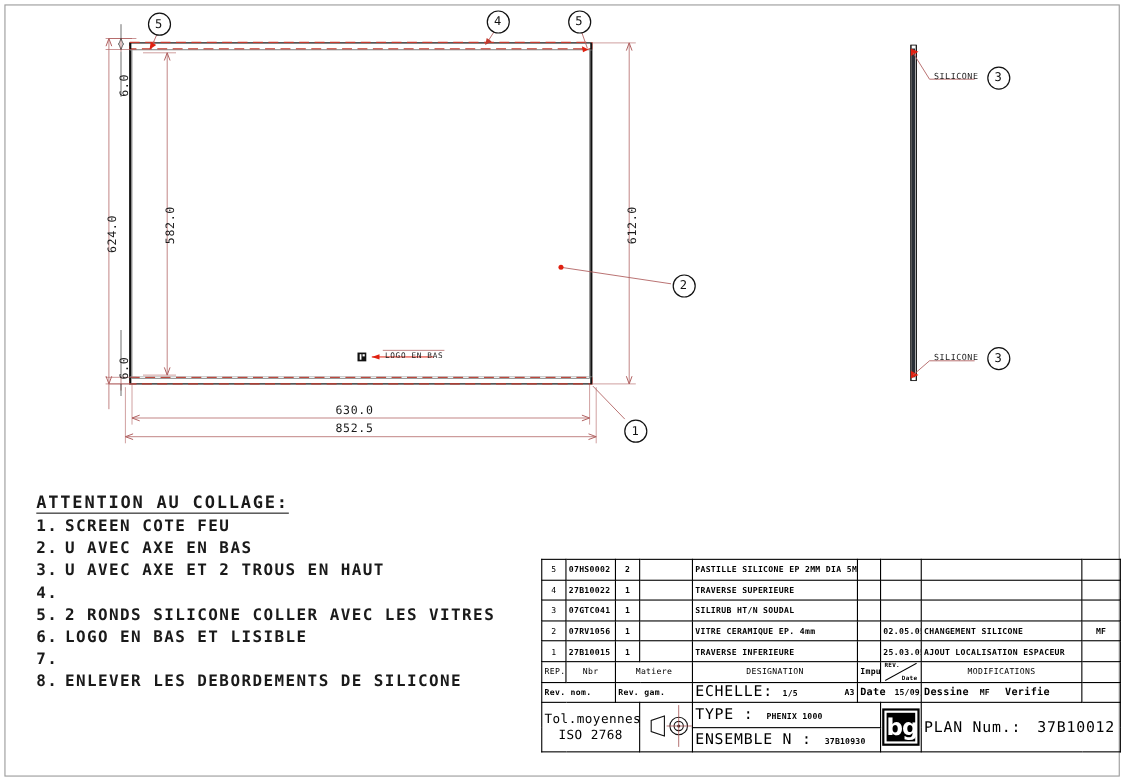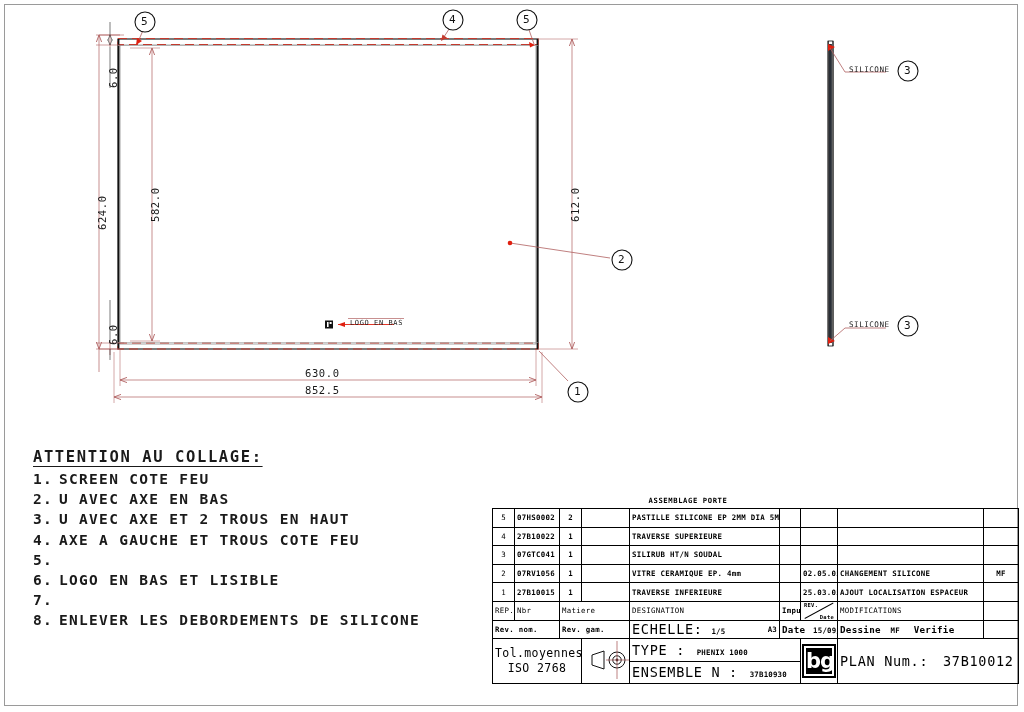--- a/index.html
+++ b/index.html
@@ -89,21 +89,21 @@
     white-space: nowrap;
   }
   td.rep    { text-align: center; font-size: 11px; }
   td.pn     { font-size: 7.2px; font-weight: bold; letter-spacing: 0px; }
   td.nbr    { text-align: center; font-size: 7.6px; font-weight: bold; }
   td.mat    { }
   td.desg   { font-size: 7.4px; font-weight: bold; letter-spacing: 0.35px; }
   td.modd   { font-size: 7.2px; font-weight: bold; letter-spacing: 0.2px; }
   td.modtxt { font-size: 7.2px; font-weight: bold; letter-spacing: 0.25px; }
   td.modby  { font-size: 7.2px; font-weight: bold; text-align: center; }
-  .hdr      { font-size: 13px; letter-spacing: 0.6px; }
+  .hdr      { font-size: 13px; text-align: center; letter-spacing: 0.6px; }
   .hdr-sm   { font-size: 8.2px; font-weight: bold; letter-spacing: 0.2px; }
   .hdr-tiny { font-size: 4.6px; font-weight: bold; text-align: center;
               letter-spacing: 0px; }
   .big      { font-size: 13.5px; letter-spacing: 0.7px; }
   .mid      { font-size: 9.2px; font-weight: bold; letter-spacing: 0.3px; }
   .tiny     { font-size: 7.4px; font-weight: bold; letter-spacing: 0.2px; }
   .revdate  { position: relative; height: 100%; }
   .revdate .rv { position: absolute; left: 1px; top: 0px;
                  font-size: 5.4px; font-weight: bold; }
   .revdate .dt { position: absolute; right: 1px; bottom: 0px;
@@ -348,41 +348,40 @@
     <div class="note-line">
       <span class="note-num">2.</span>
       <span>U AVEC AXE EN BAS</span>
     </div>
     <div class="note-line">
       <span class="note-num">3.</span>
       <span>U AVEC AXE ET 2 TROUS EN HAUT</span>
     </div>
     <div class="note-line">
       <span class="note-num">4.</span>
-      <span>AXE A GAUCHE ET TROUS COTE FEU</span>
     </div>
     <div class="note-line">
       <span class="note-num">5.</span>
+      <span>2  RONDS SILICONE COLLER AVEC LES VITRES</span>
     </div>
     <div class="note-line">
       <span class="note-num">6.</span>
       <span>LOGO EN BAS ET LISIBLE</span>
     </div>
     <div class="note-line">
       <span class="note-num">7.</span>
     </div>
     <div class="note-line">
       <span class="note-num">8.</span>
       <span>ENLEVER LES DEBORDEMENTS DE SILICONE</span>
     </div>
   </div>
 
   <div id="titleblock">
 
-    <div id="tb-heading">ASSEMBLAGE PORTE</div>
 
     <table class="tb">
       <colgroup>
         <col style="width:22px">
         <col style="width:45px">
         <col style="width:22px">
         <col style="width:48px">
         <col style="width:150px">
         <col style="width:21px">
         <col style="width:37px">

